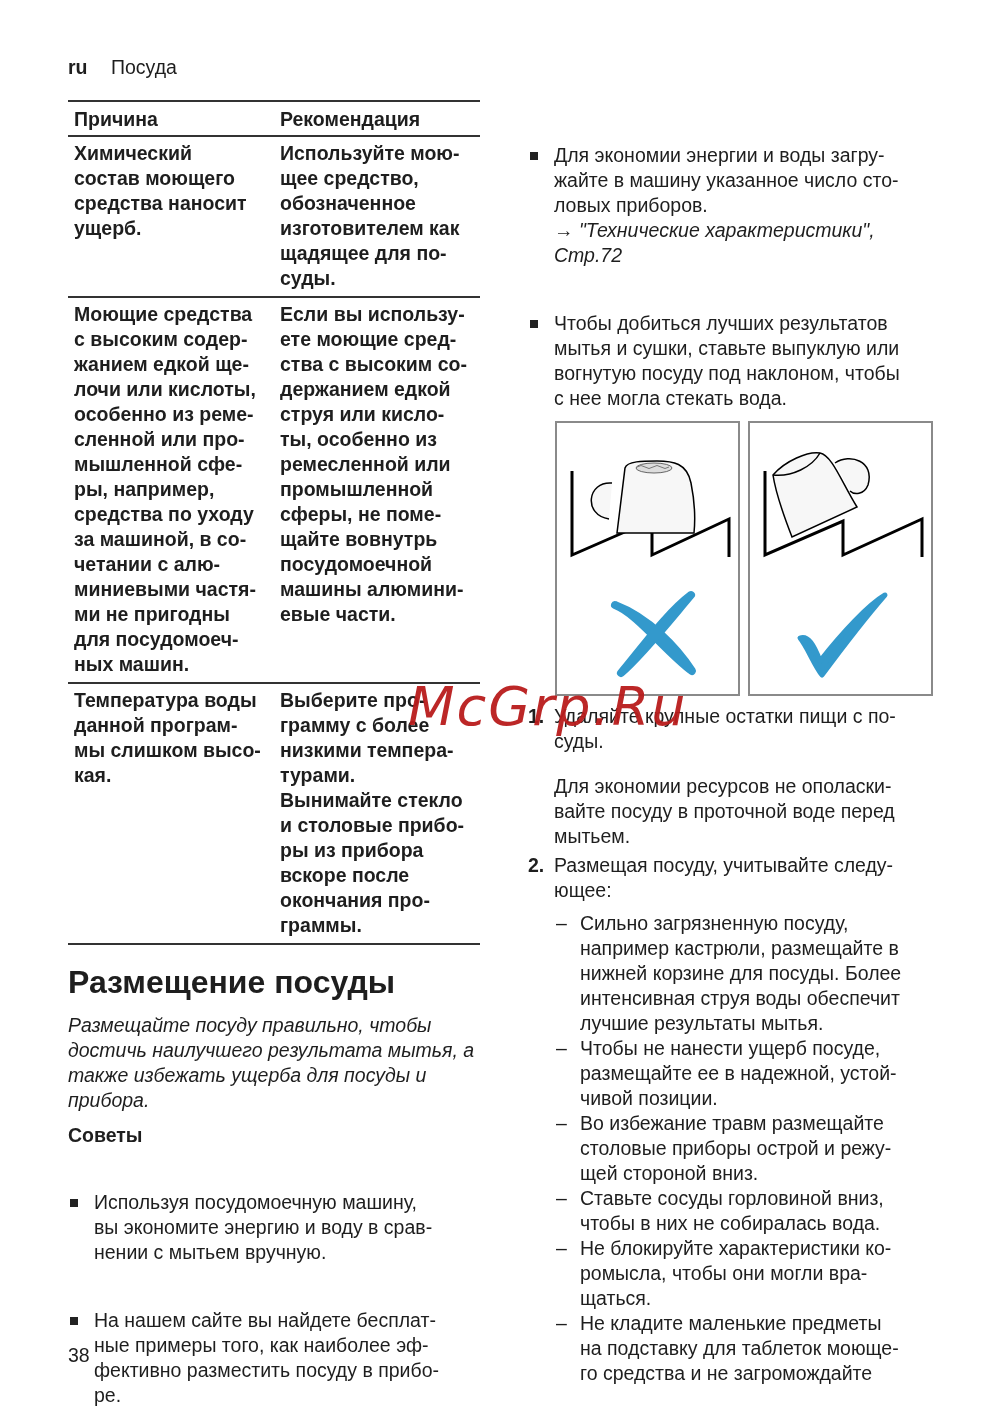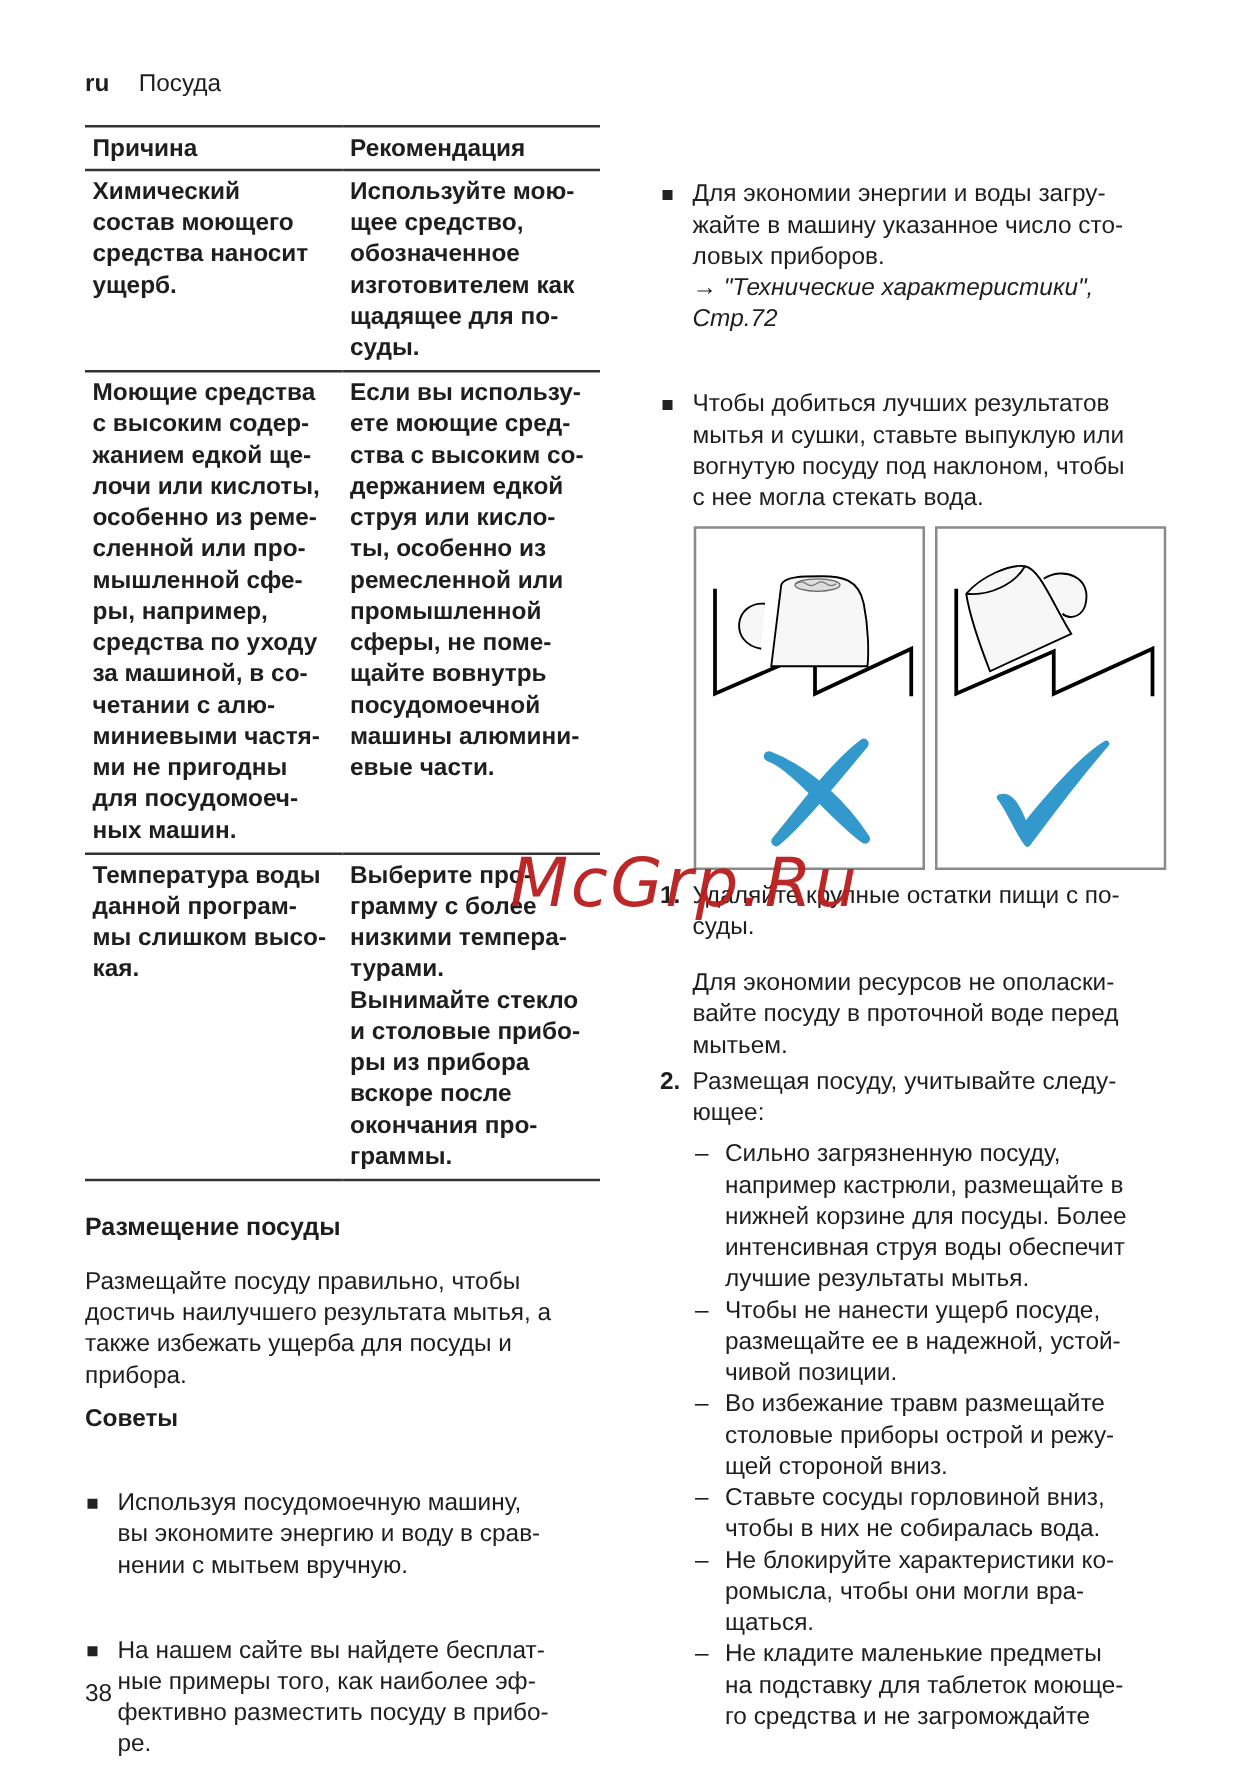--- a/index.html
+++ b/index.html
@@ -12,22 +12,22 @@
     .header .lang { font-weight: bold; margin-right: 18px; }
     .left-col { position: absolute; left: 68px; top: 100px; width: 412px; }
     .right-col { position: absolute; left: 528px; top: 100px; width: 420px; }
 
     table.cause { width: 412px; border-collapse: collapse; }
     table.cause th { text-align: left; font-weight: bold; padding: 5px 0 3px 6px; border-top: 2px solid #333; border-bottom: 2px solid #333; }
     table.cause td { vertical-align: top; padding: 4px 0 5px 6px; border-bottom: 2px solid #333; font-weight: bold; }
     table.cause td.c1, table.cause th.c1 { width: 200px; }
     .line { display: block; white-space: nowrap; }
 
-    h2.section { font-size: 20px; font-weight: bold; margin: 22px 0 16px 0; line-height: 30px; }
-    p.intro { margin: 4px 0 10px 0; }
+    h2.section { font-size: 32px; font-weight: bold; margin: 22px 0 16px 0; line-height: 30px; }
+    p.intro { margin: 4px 0 10px 0; font-style: italic; }
     h3.tips { font-size: 19.5px; font-weight: bold; margin: 0; line-height: 24px; }
     ul.sq { list-style: none; margin: 0; padding: 0; }
     ul.sq li { position: relative; padding-left: 26px; margin-top: 43px; }
     ul.sq li .bullet { position: absolute; left: 2px; top: 9px; width: 8px; height: 8px; background: #222; }
     .ref { font-style: italic; }
     .pagenum { position: absolute; left: 68px; top: 1343px; font-size: 19.5px; }
 
     .figures { display: flex; gap: 8px; margin: 10px 0 8px 27px; }
     .fig { width: 185px; height: 275px; border: 2px solid #8a8a8a; box-sizing: border-box; background: #fff; }
     .fig svg { display: block; }

